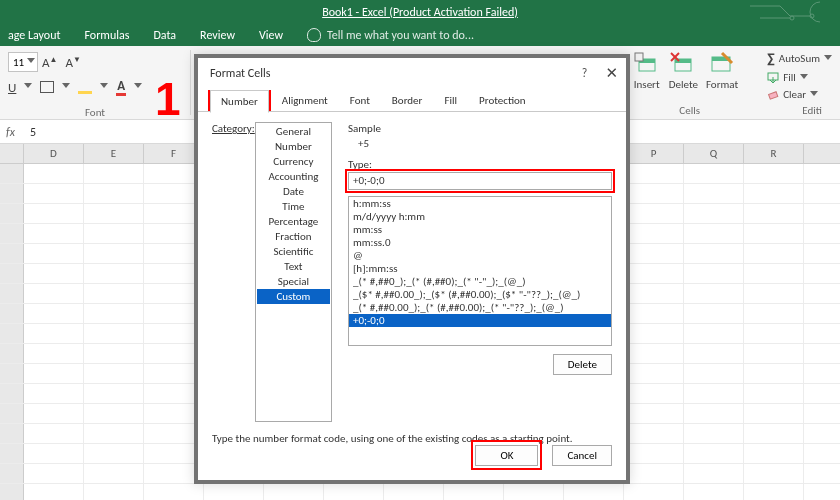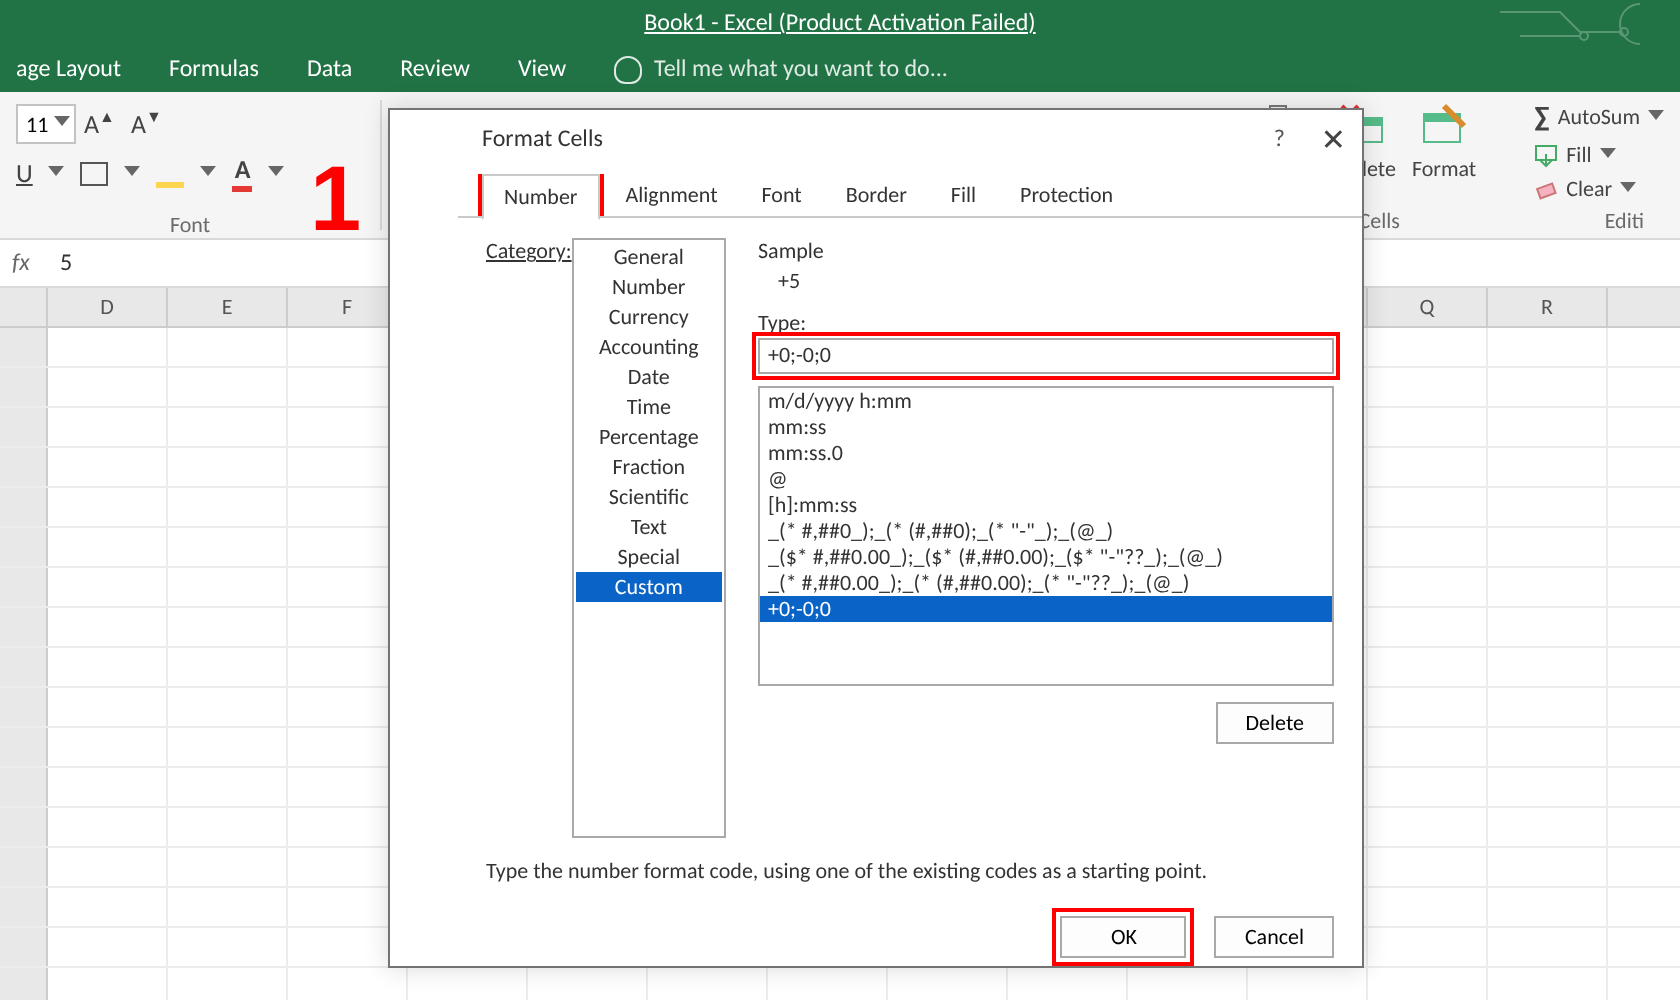--- a/index.html
+++ b/index.html
@@ -60,21 +60,21 @@
   .row { height: 20px; border-bottom: 1px solid #ececec; display: flex; }
   .rowhead { width: 24px; background: #e8e8e8; border-right: 1px solid #ccc; }
   .cell { width: 60px; border-right: 1px solid #ececec; }
 
   
   .annot1 { position: absolute; left: 155px; top: 72px; font-size: 46px; font-weight: 900; color: #f00; font-family: Arial, sans-serif; }
   .annot2 { position: absolute; left: 500px; top: 100px; font-size: 46px; font-weight: 900; color: #f00; font-family: Arial, sans-serif; }
   .annot3 { position: absolute; left: 425px; top: 415px; font-size: 46px; font-weight: 900; color: #f00; font-family: Arial, sans-serif; }
 
   
-  .dialog { position: absolute; left: 194px; top: 54px; width: 488px; height: 430px; background: #fff; border: 1px solid #737373; box-shadow: 0 0 12px rgba(0,0,0,.15); padding-left: 34px; }
+  .dialog { position: absolute; left: 194px; top: 54px; width: 436px; height: 430px; background: #fff; border: 4px solid #737373; box-shadow: 0 0 12px rgba(0,0,0,.15); }
   .dlg-title { height: 30px; display: flex; align-items: center; justify-content: space-between; padding: 0 8px 0 12px; font-size: 12px; color: #333; }
   .dlg-title-right { display: flex; gap: 18px; align-items: center; }
   .help-q { font-size: 12px; color: #555; }
   .close-x { font-size: 15px; color: #444; }
 
   .dlg-tabs { display: flex; gap: 0; padding-left: 10px; height: 24px; border-bottom: 1px solid #c9c9c9; font-size: 11px; color: #333; align-items: flex-end; }
   .dlg-tab { padding: 4px 10px; border: 1px solid transparent; position: relative; top: 1px; }
   .dlg-tab.active { border: 1px solid #c9c9c9; border-bottom: 1px solid #fff; background: #fff; }
   .red-box-number { border: 2.5px solid #f00; padding: 2px 0px; }
 
@@ -93,21 +93,21 @@
   .red-type { border: 2.5px solid #f00; padding: 1px; margin: -3px -3px 3px -3px; }
 
   .type-list { border: 1px solid #a9a9a9; height: 150px; background: #fff; overflow: hidden; font-size: 11px; margin-bottom: 8px; }
   .type-item { padding: 0px 4px; white-space: nowrap; overflow: hidden; text-overflow: ellipsis; }
   .type-item.sel { background: #0a63c6; color: #fff; }
   .delete-row { display: flex; justify-content: flex-end; }
   .btn { border: 1px solid #a9a9a9; background: #fdfdfd; padding: 3px 14px; font-size: 11px; }
 
   .hint { font-size: 11px; padding: 0 14px; color: #333; }
 
-  .dlg-buttons { position: absolute; right: 14px; bottom: 0; display: flex; gap: 10px; align-items: center; }
+  .dlg-buttons { position: absolute; right: 14px; bottom: 10px; display: flex; gap: 10px; align-items: center; }
   .red-ok { border: 2.5px solid #f00; padding: 2px; }
 </style>
 </head>
 <body>
 <div class="app">
 
   <div class="titlebar">
     <span class="titlebar-title">Book1 - Excel (Product Activation Failed)</span>
     <div class="titlebar-corner">
       <svg viewBox="0 0 90 24">
@@ -561,20 +561,21 @@
           </div>
       </div>
       <div class="right-col">
         <span class="sample-lbl">Sample</span>
         <span class="sample-val">+5</span>
         <span class="type-lbl">Type:</span>
         <div class="red-type">
           <div class="type-input">+0;-0;0</div>
         </div>
         <div class="type-list" id="type-list">
+            <div class="type-item">h:mm:ss</div>
             <div class="type-item">m/d/yyyy h:mm</div>
             <div class="type-item">mm:ss</div>
             <div class="type-item">mm:ss.0</div>
             <div class="type-item">@</div>
             <div class="type-item">[h]:mm:ss</div>
             <div class="type-item">_(* #,##0_);_(* (#,##0);_(* "-"_);_(@_)</div>
             <div class="type-item">_($* #,##0.00_);_($* (#,##0.00);_($* "-"??_);_(@_)</div>
             <div class="type-item">_(* #,##0.00_);_(* (#,##0.00);_(* "-"??_);_(@_)</div>
             <div class="type-item sel">+0;-0;0</div>
           </div>

